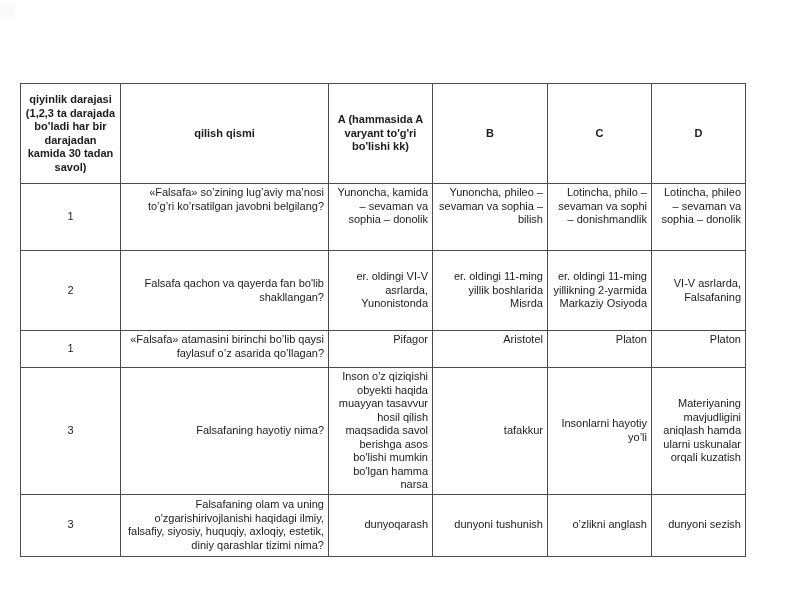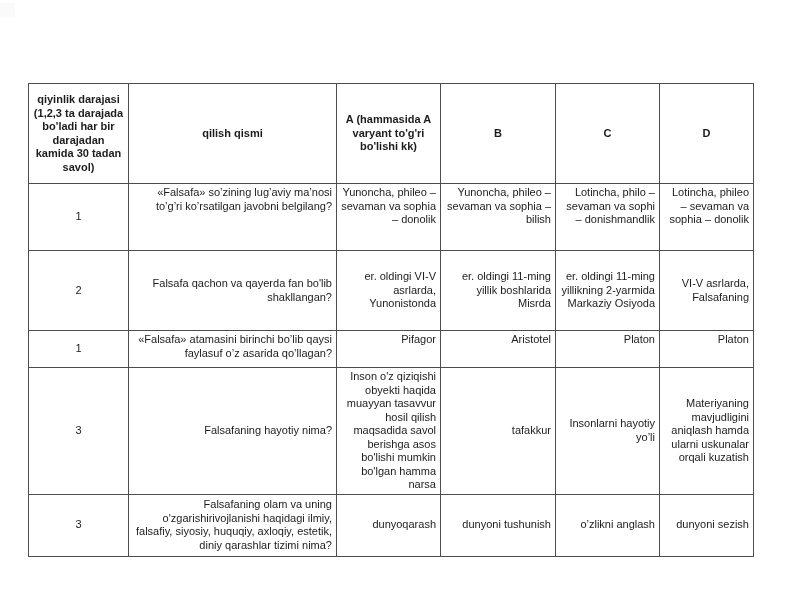--- a/index.html
+++ b/index.html
@@ -24,21 +24,20 @@
     height: 14px;
     background: #fafafa;
   }
   table.quiz {
     position: absolute;
     left: 20px;
     top: 83px;
     width: 725px;
     border-collapse: collapse;
     table-layout: fixed;
-    margin-left: 8px;
   }
   table.quiz th,
   table.quiz td {
     border: 1px solid #4d4d4d;
     padding: 2px 4px;
     font-size: 11px;
     line-height: 13.5px;
     vertical-align: middle;
     overflow: hidden;
     word-wrap: break-word;
@@ -88,21 +87,21 @@
         <th>qilish qismi</th>
         <th>A (hammasida A varyant to'g'ri bo'lishi kk)</th>
         <th>B</th>
         <th>C</th>
         <th>D</th>
       </tr>
 
       <tr class="h-r0 va-top">
         <td class="diff">1</td>
         <td>«Falsafa» so’zining lug’aviy ma’nosi to’g’ri ko’rsatilgan javobni belgilang?</td>
-        <td>Yunoncha, phileo – sevaman va sophia – donolik</td>
+        <td>Yunoncha, kamida – sevaman va sophia – donolik</td>
         <td>Yunoncha, phileo – sevaman va sophia – bilish</td>
         <td>Lotincha, philo – sevaman va sophi – donishmandlik</td>
         <td>Lotincha, phileo – sevaman va sophia – donolik</td>
       </tr>
 
       <tr class="h-r1">
         <td class="diff">2</td>
         <td>Falsafa qachon va qayerda fan bo'lib shakllangan?</td>
         <td>er. oldingi VI-V asrlarda, Yunonistonda</td>
         <td>er. oldingi 11-ming yillik boshlarida Misrda</td>

